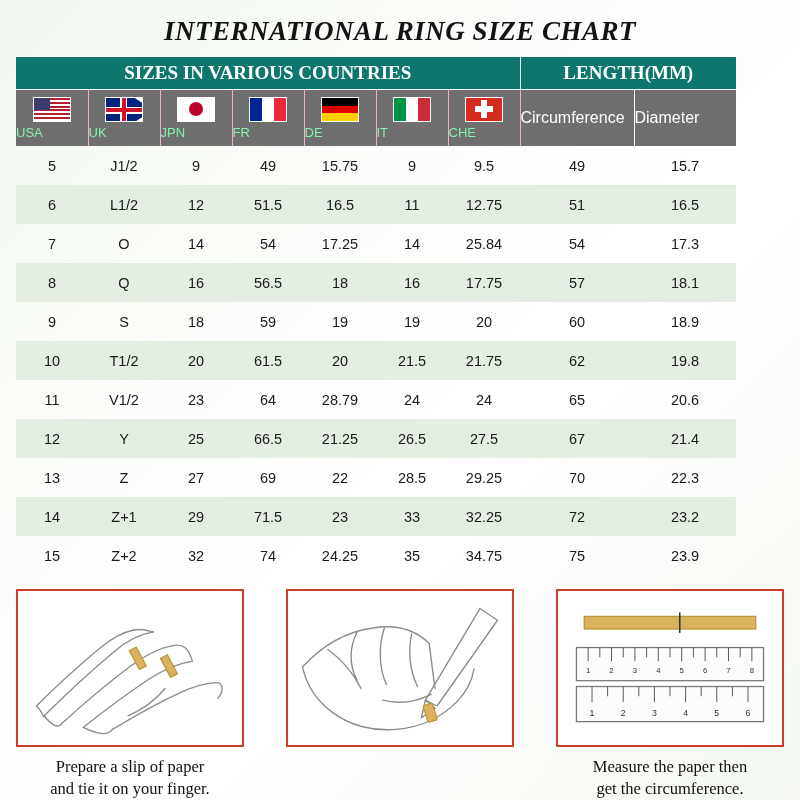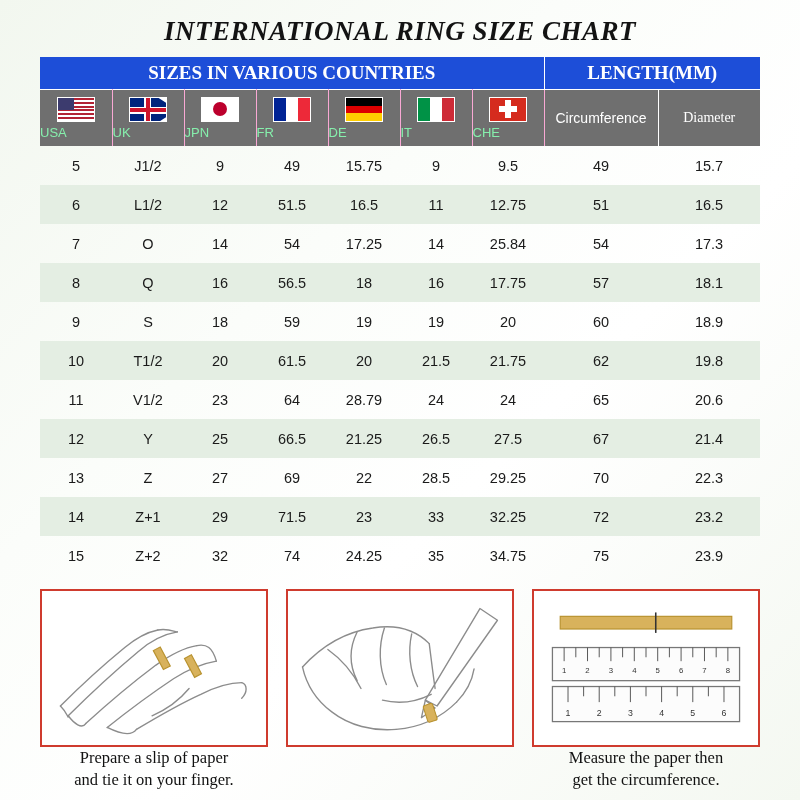--- a/index.html
+++ b/index.html
@@ -11,21 +11,21 @@
     height: 800px;
     overflow: hidden;
     font-family: "Liberation Sans", sans-serif;
     background: linear-gradient(135deg, #f2f7ef 0%, #fbfdfa 35%, #ffffff 60%, #f4f8f1 100%);
   }
   .page {
     position: relative;
     width: 800px;
     height: 604px;
     box-sizing: border-box;
-    padding: 0 40px;
+    padding: 0 16px;
   }
   .title {
     text-align: center;
     font-family: "Liberation Serif", serif;
     font-weight: bold;
     font-style: italic;
     font-size: 27px;
     letter-spacing: 0.5px;
     color: #131313;
     padding-top: 16px;
@@ -34,21 +34,21 @@
   table.chart {
     width: 720px;
     border-collapse: collapse;
     table-layout: fixed;
   }
   table.chart td, table.chart th {
     padding: 0;
     margin: 0;
   }
   .hdr-band {
-    background: #1d4ed8;
+    background: #0f766e;
     color: #ffffff;
     font-family: "Liberation Serif", serif;
     font-size: 19px;
     font-weight: bold;
     text-align: center;
     height: 32px;
     border-right: 1px solid #ffffff;
   }
   .hdr-band.last { border-right: none; }
 
@@ -72,28 +72,27 @@
     box-sizing: border-box;
   }
   .flagcell .code {
     display: block;
     font-size: 13px;
     font-family: "Liberation Sans", sans-serif;
   }
   .lencell {
     background: #6f6f6f;
     color: #ffffff;
-    text-align: center;
     vertical-align: middle;
     height: 56px;
-    font-size: 14px;
+    font-size: 16px;
     border-right: 1px solid #ffffff;
     border-top: 1px solid #ffffff;
   }
-  .lencell.last { border-right: none; font-family: Liberation Serif, serif; }
+  .lencell.last { border-right: none; }
 
   .row td {
     text-align: center;
     font-size: 14.5px;
     color: #1a1a1a;
     height: 39px;
     vertical-align: middle;
     font-family: "Liberation Sans", sans-serif;
   }
   .row.alt td { background: #e4eee3; }
@@ -134,20 +133,21 @@
   .panel .art {
     width: 228px;
     height: 158px;
     border: 2px solid #cf3b2e;
     background: #ffffff;
     box-sizing: border-box;
     position: relative;
     overflow: hidden;
   }
   .panel .cap {
+    margin-top: 9px;
     text-align: center;
     font-family: "Liberation Serif", serif;
     font-size: 16.5px;
     line-height: 1.32;
     color: #111111;
   }
   svg { display:block; }
 </style>
 </head>
 <body>

